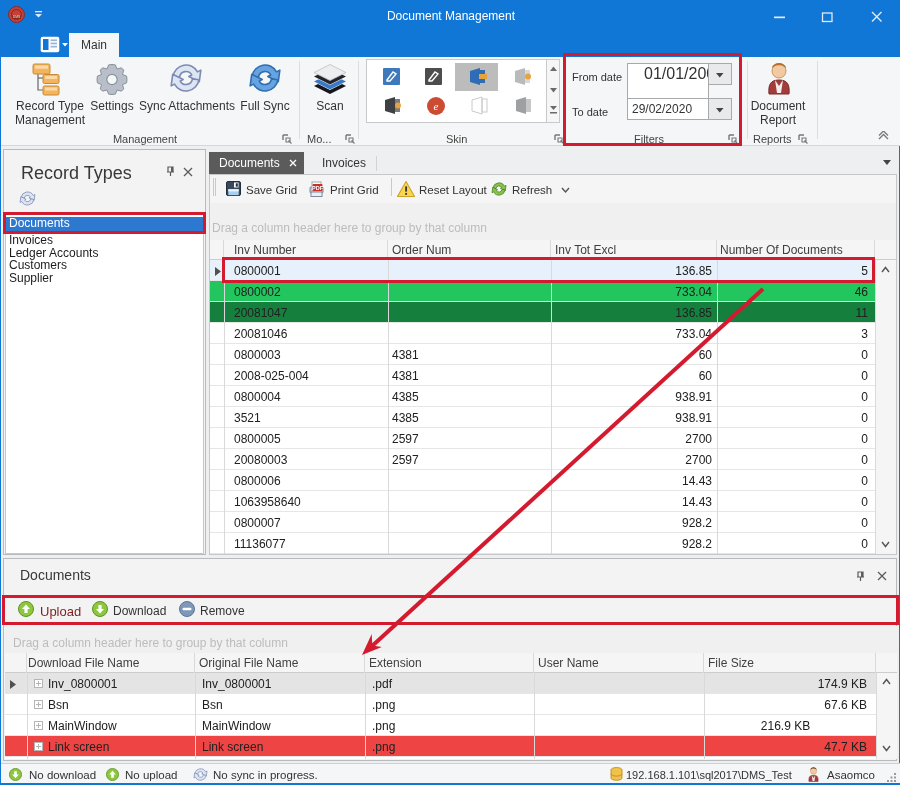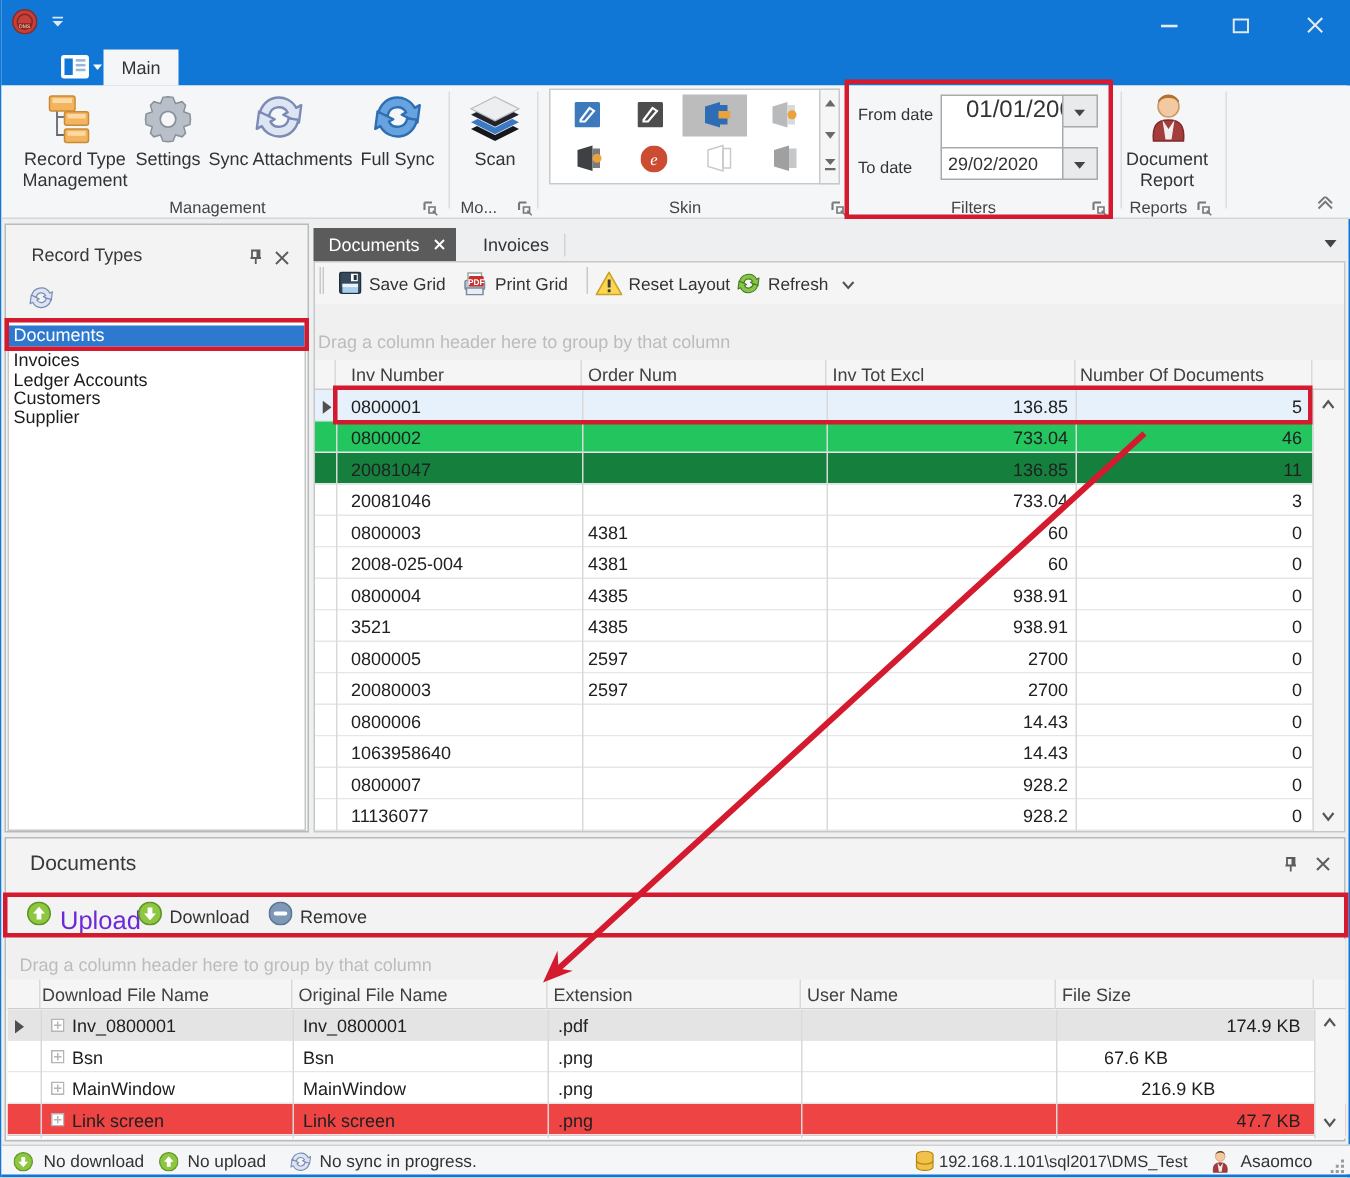--- a/index.html
+++ b/index.html
@@ -45,20 +45,21 @@
     <circle cx="8.5" cy="8.5" r="8" fill="#c44038" stroke="#8a2a24" stroke-width="1"></circle>
     <circle cx="8.5" cy="8.5" r="5" fill="none" stroke="#8c2420" stroke-width="1"></circle>
     <rect x="4" y="9.5" width="9" height="3.4" fill="#8c2420"></rect>
     <text x="8.5" y="12.4" font-size="3.4" fill="#eec" text-anchor="middle" font-family="Liberation Sans">DMS</text>
   </svg>
 
   <svg class="abs" style="left:33px;top:11px" width="10" height="8" viewBox="0 0 10 8">
     <rect x="1" y="0" width="7" height="1.3" fill="#dce9f7"></rect>
     <path d="M1 3 L8 3 L4.5 6.6 Z" fill="#dce9f7"></path>
   </svg>
+  <div id="apptitle">Document Management</div>
 
   <svg class="abs" style="left:753px;top:0" width="145" height="30" viewBox="0 0 145 30">
     <rect x="20" y="16.5" width="11" height="1.7" fill="#e3eaf2"></rect>
     <rect x="68.5" y="13" width="9.5" height="8.5" fill="none" stroke="#e3eaf2" stroke-width="1.3"></rect>
     <path d="M118 12 L127.5 21.5 M127.5 12 L118 21.5" stroke="#e3eaf2" stroke-width="1.4"></path>
   </svg>
   <div id="tabrow"></div>
 
   <svg class="abs" style="left:39px;top:36px" width="28" height="17" viewBox="0 0 28 17">
     <rect x="0.7" y="0.7" width="18.6" height="15.6" rx="2" fill="#fff"></rect>
@@ -218,21 +219,21 @@
           </g>
  <g id="ldef">
             <path d="M1 1 L6 1 M1 1 L1 6" stroke="#76777b" stroke-width="1.4" fill="none"></path>
             <path d="M4 4 L8 4 L8 8 L4 8 Z M8 8 L9.5 9.5 M6.5 6.5 L9 9" stroke="#76777b" stroke-width="1.1" fill="none"></path>
           </g>
         </defs>
       </svg>
   </div>
   <div id="client">
     <div id="leftpanel">
-      <div class="abs" style="left:17px;top:13px;font-size:12px;color:#383838">Record Types</div>
+      <div class="abs" style="left:17px;top:13px;font-size:18px;color:#383838">Record Types</div>
       <svg class="abs" style="left:161px;top:16px" width="11" height="11" viewBox="0 0 11 11">
           <path d="M3 1 L8 1 L8 6 L3 6 Z M2 6 L9 6 M5.5 6 L5.5 10" stroke="#5c5c5c" stroke-width="1.2" fill="none"></path>
           <rect x="6" y="1" width="2" height="5" fill="#5c5c5c"></rect>
         </svg>
       <svg class="abs" style="left:179px;top:17px" width="10" height="10" viewBox="0 0 10 10">
           <path d="M1 1 L9 9 M9 1 L1 9" stroke="#5c5c5c" stroke-width="1.3"></path>
         </svg>
       <svg class="abs" style="left:15px;top:40px;--f:#dde4f2;--s:#7b8bb4" width="17" height="17" viewBox="0 0 34 34">
           <use href="#syncico"></use>
         </svg>
@@ -406,21 +407,21 @@
           <rect x="6" y="1" width="2" height="5" fill="#5c5c5c"></rect>
         </svg>
       <svg class="abs" style="left:873px;top:12px" width="10" height="10" viewBox="0 0 10 10">
           <path d="M1 1 L9 9 M9 1 L1 9" stroke="#5c5c5c" stroke-width="1.3"></path>
         </svg>
 
       <svg class="abs" style="left:14px;top:42px" width="16" height="16" viewBox="0 0 16 16">
           <circle cx="8" cy="8" r="7.5" fill="#8dc63f" stroke="#5f9427"></circle>
           <path d="M8 3.5 L12 8 L9.6 8 L9.6 12 L6.4 12 L6.4 8 L4 8 Z" fill="#fff"></path>
         </svg>
-      <div class="abs" style="left:36px;top:45px;font-size:17px;color:#6d28d9">Upload</div>
+      <div class="abs" style="left:36px;top:45px;font-size:13px;color:#7f1d1d">Upload</div>
       <svg class="abs" style="left:88px;top:42px" width="16" height="16" viewBox="0 0 16 16">
           <circle cx="8" cy="8" r="7.5" fill="#8dc63f" stroke="#5f9427"></circle>
           <path d="M8 12.5 L12 8 L9.6 8 L9.6 4 L6.4 4 L6.4 8 L4 8 Z" fill="#fff"></path>
         </svg>
       <div class="abs" style="left:109px;top:45px;font-size:12px;color:#333">Download</div>
       <svg class="abs" style="left:175px;top:42px" width="16" height="16" viewBox="0 0 16 16">
           <circle cx="8" cy="8" r="7.5" fill="#7e99b8" stroke="#5d7694"></circle>
           <rect x="3.5" y="6.7" width="9" height="2.6" rx="1.3" fill="#fff"></rect>
         </svg>
       <div class="abs" style="left:196px;top:45px;font-size:12px;color:#333">Remove</div>
@@ -458,21 +459,21 @@
           </div>
           <div class="row" style="top:21px;background:#fff">
             <svg style="position:absolute;left:29px;top:6px" width="9" height="9" viewBox="0 0 9 9">
               <rect x="0.5" y="0.5" width="8" height="8" fill="#fff" stroke="#b5b5b5"></rect>
               <path d="M2 4.5 L7 4.5 M4.5 2 L4.5 7" stroke="#b5b5b5" stroke-width="1"></path>
             </svg>
             <div class="cell" style="left:43px">Bsn</div>
             <div class="cell" style="left:197px">Bsn</div>
             <div class="cell" style="left:367px">.png</div>
             <div class="cell" style="left:536px"></div>
-            <div class="cell" style="left:731px;width:163px;text-align:left">67.6 KB</div>
+            <div class="cell" style="left:699px;width:163px;text-align:right">67.6 KB</div>
           </div>
           <div class="row" style="top:42px;background:#fff">
             <svg style="position:absolute;left:29px;top:6px" width="9" height="9" viewBox="0 0 9 9">
               <rect x="0.5" y="0.5" width="8" height="8" fill="#fff" stroke="#b5b5b5"></rect>
               <path d="M2 4.5 L7 4.5 M4.5 2 L4.5 7" stroke="#b5b5b5" stroke-width="1"></path>
             </svg>
             <div class="cell" style="left:43px">MainWindow</div>
             <div class="cell" style="left:197px">MainWindow</div>
             <div class="cell" style="left:367px">.png</div>
             <div class="cell" style="left:536px"></div>

